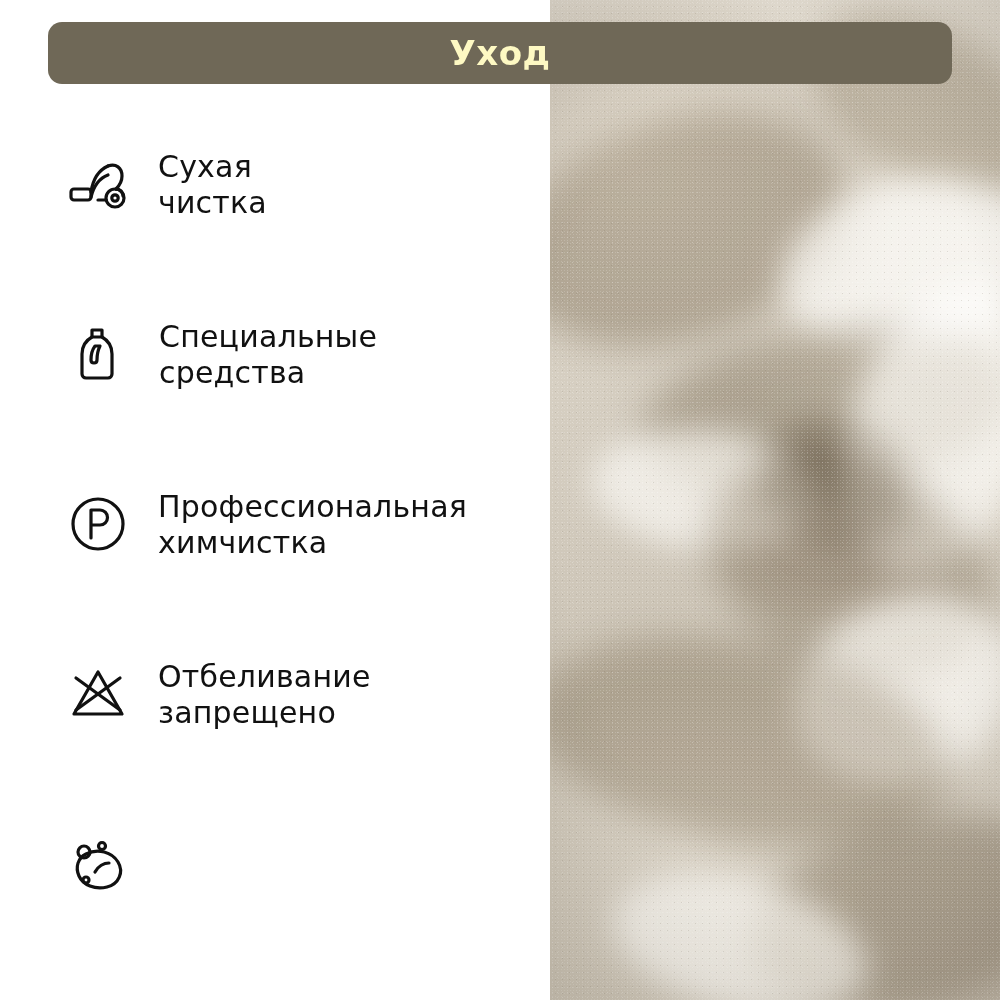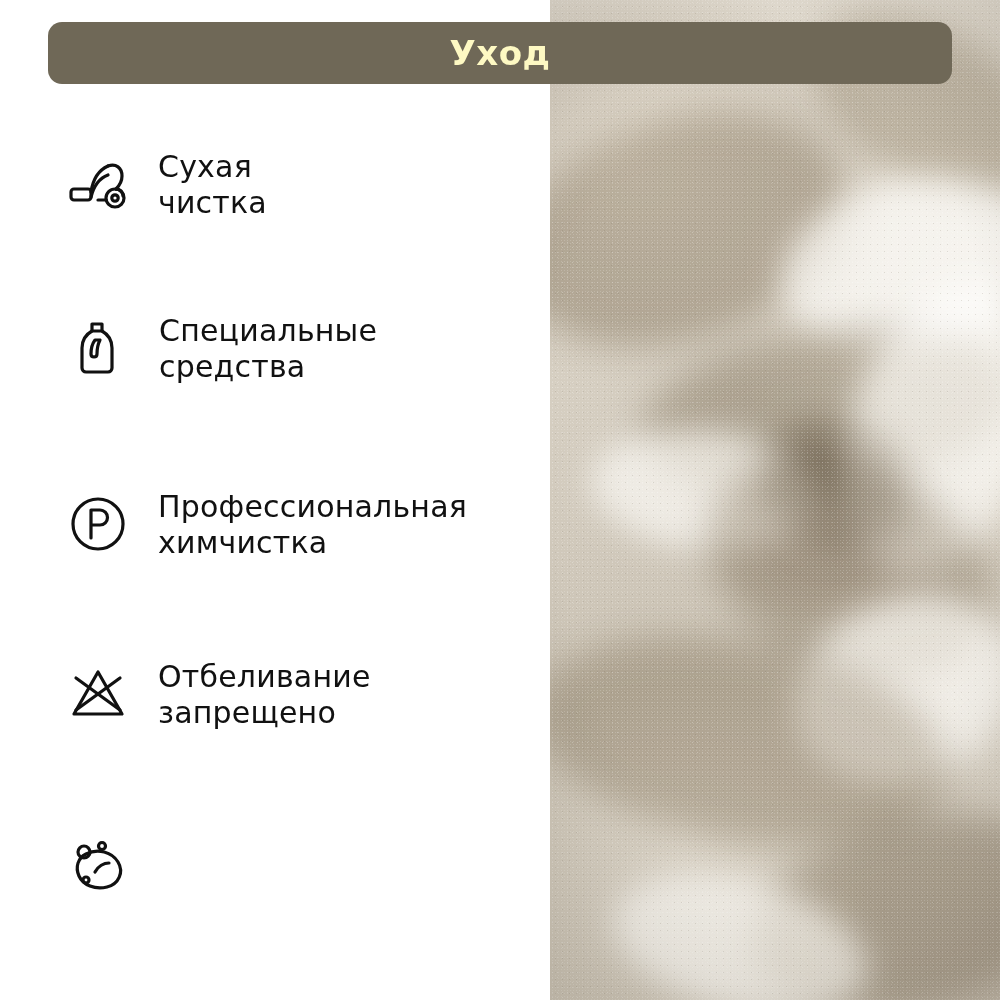--- a/index.html
+++ b/index.html
@@ -139,21 +139,21 @@
   }
   .care-item .label {
     font-size: 30px;
     line-height: 1.22;
     color: #111111;
     font-family: "DejaVu Sans", "Liberation Sans", sans-serif;
     white-space: pre-line;
     letter-spacing: 0.2px;
   }
   .i1 { top: 28px; }
-  .i2 { top: 192px; gap: 23px; }
+  .i2 { top: 198px; gap: 23px; }
   .i3 { top: 368px; }
   .i4 { top: 538px; }
   .i5 { top: 708px; }
 
   svg { display: block; }
 </style>
 </head>
 <body>
 
 <div class="page">

